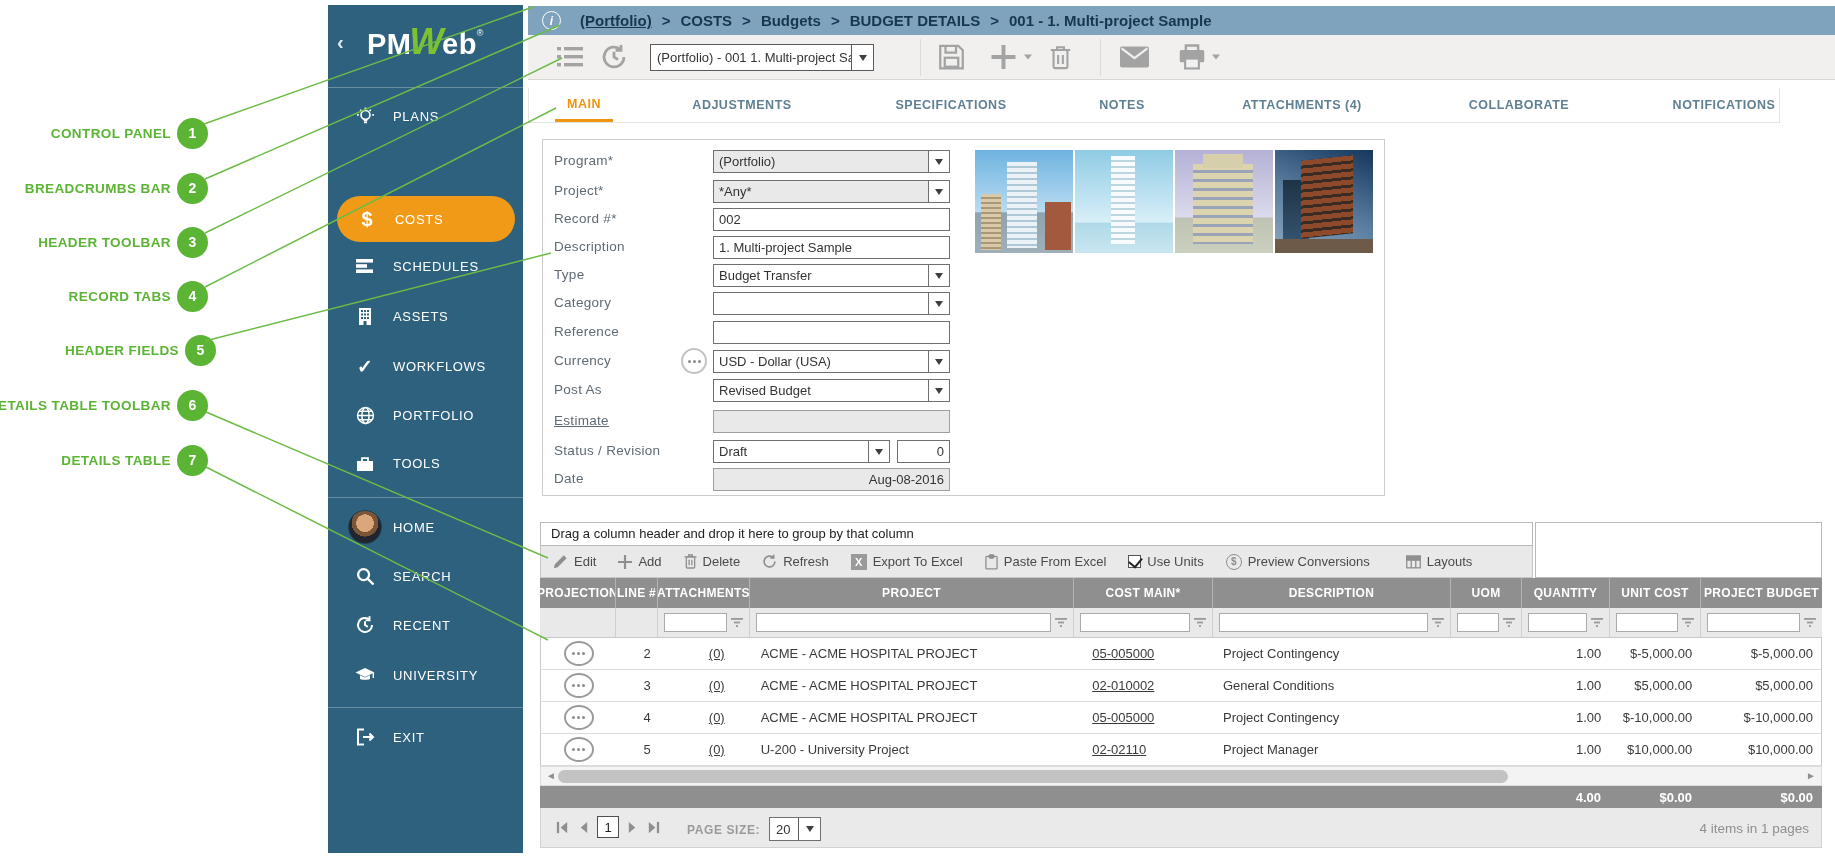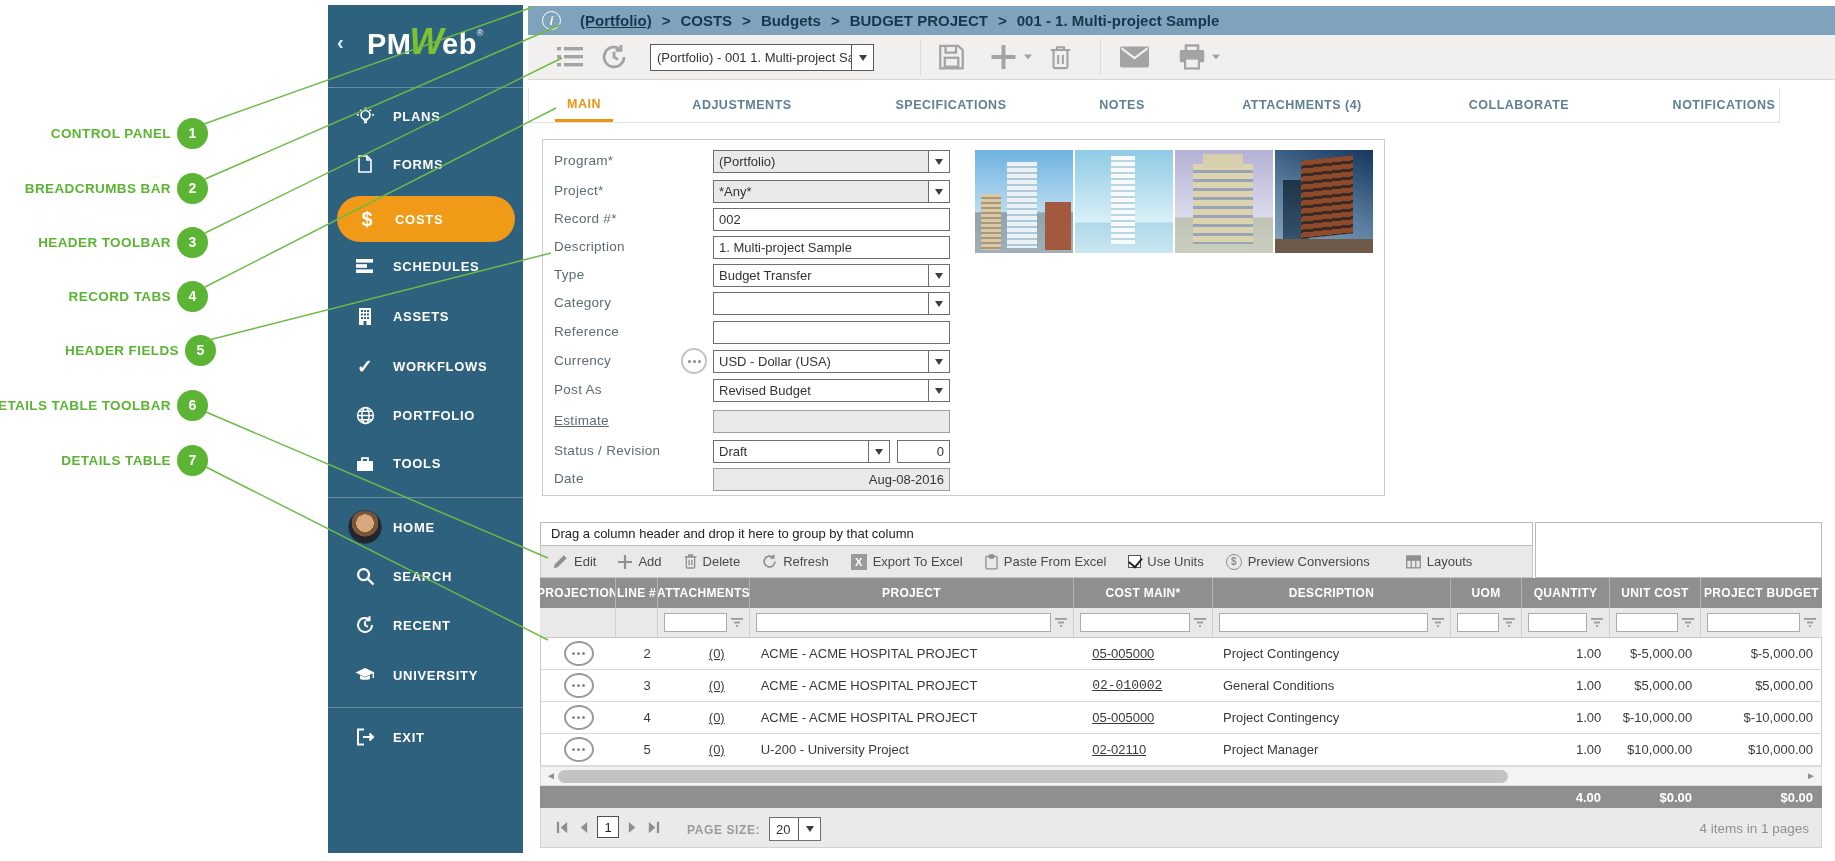--- a/index.html
+++ b/index.html
@@ -16,21 +16,21 @@
 
   
   #sidebar { position:absolute; left:328px; top:5px; width:195px; height:848px; background:#2E617E; z-index:10; }
   .collapse { position:absolute; left:9px; top:26px; color:#DCE9F1; font-size:20px; font-weight:700; cursor:pointer; }
   .logo { position:absolute; left:0; top:16px; width:100%; text-align:center; color:#fff; font-weight:700; font-size:29px; letter-spacing:.5px; }
   .logo .w { color:#7CC230; font-style:italic; font-size:36px; margin:0 -2px; }
   .logo .reg { font-size:9px; vertical-align:18px; font-weight:400; }
   .s-div { position:absolute; left:0; width:100%; border-top:1px solid rgba(255,255,255,.28); }
   .s-item { position:absolute; left:0; width:100%; height:42px; display:flex; align-items:center; cursor:pointer; }
   .s-ico { width:26px; margin-left:24px; display:flex; justify-content:center; align-items:center; color:#fff; }
-  .s-lbl { margin-left:15px; color:#fff; font-size:13px; font-weight:700; letter-spacing:.7px; }
+  .s-lbl { margin-left:15px; color:#fff; font-size:13px; font-weight:400; letter-spacing:.7px; }
   .s-item.active { left:9px; width:178px; height:46px; background:#F09A18; border-radius:23px; }
   .s-item.active .s-ico { margin-left:17px; }
   .dollar { font-size:20px; font-weight:700; color:#fff; }
   .check { font-size:19px; font-weight:700; color:#fff; }
   .avatar { width:34px; height:34px; border-radius:50%;
             background:radial-gradient(circle at 50% 38%, #D9A77B 0 34%, #7A5538 35% 52%, #23252E 53% 100%);
             border:1px solid #1d4258; }
 
   
   #breadcrumbs { position:absolute; left:528px; top:6px; width:1307px; height:29px; background:#7FA3BC;
@@ -208,29 +208,20 @@
 
     <div class="s-item" style="top:90px;">
       <span class="s-ico">
         <svg width="19" height="19" viewBox="0 0 18 18" stroke="currentColor" stroke-width="1.6" fill="none">
           <circle cx="9" cy="7.5" r="4.2"></circle>
             <path d="M7.3 12.6h3.4M7.6 14.6h2.8M9 .4v1.6M2.6 7.5H1M17 7.5h-1.6M4 2.6l1.2 1.2M14 2.6l-1.2 1.2"></path>
         </svg>
         </span>
       <span class="s-lbl">PLANS</span>
     </div>
-    <div class="s-item" style="top:138px;">
-      <span class="s-ico">
-        <svg width="16" height="18" viewBox="0 0 16 18" stroke="currentColor" stroke-width="1.6" fill="none">
-          <path d="M2 1h8l4 4v12H2z"></path>
-            <path d="M10 1v4h4"></path>
-        </svg>
-        </span>
-      <span class="s-lbl">FORMS</span>
-    </div>
     <div class="s-item active" style="top:191px;">
       <span class="s-ico dollar">$</span>
       <span class="s-lbl">COSTS</span>
     </div>
     <div class="s-item" style="top:240px;">
       <span class="s-ico">
         <svg width="18" height="16" viewBox="0 0 18 16" fill="currentColor">
           <rect x="0" y="1" width="17" height="3.6"></rect>
             <rect x="0" y="6.2" width="11" height="3.6"></rect>
             <rect x="0" y="11.4" width="17" height="3.6"></rect>
@@ -335,21 +326,21 @@
   </div>
 
   <div id="breadcrumbs">
     <span class="info-ic">i</span>
     <span class="crumb link">(Portfolio)</span>
     <span class="crumb">&gt;</span>
     <span class="crumb">COSTS</span>
     <span class="crumb">&gt;</span>
     <span class="crumb">Budgets</span>
     <span class="crumb">&gt;</span>
-    <span class="crumb">BUDGET PROJECT</span>
+    <span class="crumb">BUDGET DETAILS</span>
     <span class="crumb">&gt;</span>
     <span class="crumb">001 - 1. Multi-project Sample</span>
   </div>
 
   <div id="htoolbar">
     <span class="ht-ic" style="left:28px;">
       <svg width="28" height="26" viewBox="0 0 28 26" fill="currentColor">
         <rect x="1" y="3" width="4" height="3.4"></rect>
           <rect x="8" y="3" width="19" height="3.4"></rect>
         <rect x="1" y="11" width="4" height="3.4"></rect>
@@ -760,21 +751,21 @@
             <i></i>
             <i></i>
             <i></i>
           </span>
         </span>
       <span class="gc r" style="width:42px;">3</span>
       <span class="gc r" style="width:92px; padding-right:26px;">
           <span class="glink">(0)</span>
         </span>
       <span class="gc l" style="width:324px;">ACME - ACME HOSPITAL PROJECT</span>
-      <span class="gc l" style="width:139px; padding-left:18px;font-family:Liberation Mono, monospace;">
+      <span class="gc l" style="width:139px; padding-left:18px;">
           <span class="glink">02-010002</span>
         </span>
       <span class="gc l" style="width:238px;">General Conditions</span>
       <span class="gc" style="width:71px;"></span>
       <span class="gc r" style="width:88px;">1.00</span>
       <span class="gc r" style="width:91px;">$5,000.00</span>
       <span class="gc r" style="width:121px;">$5,000.00</span>
     </div>
     <div class="g-row" style="top:180px;">
       <span class="gc c" style="width:76px;">

